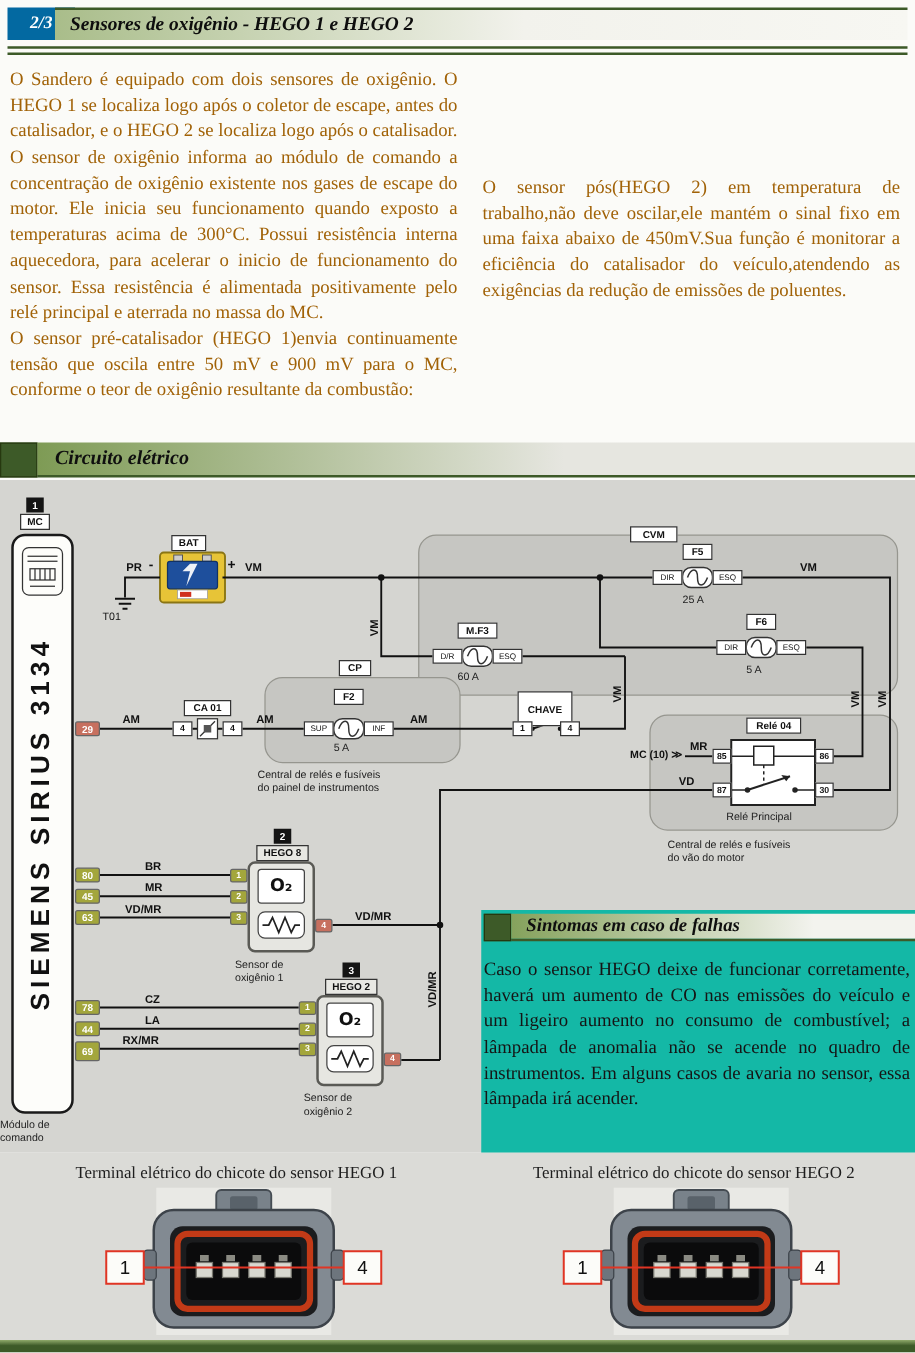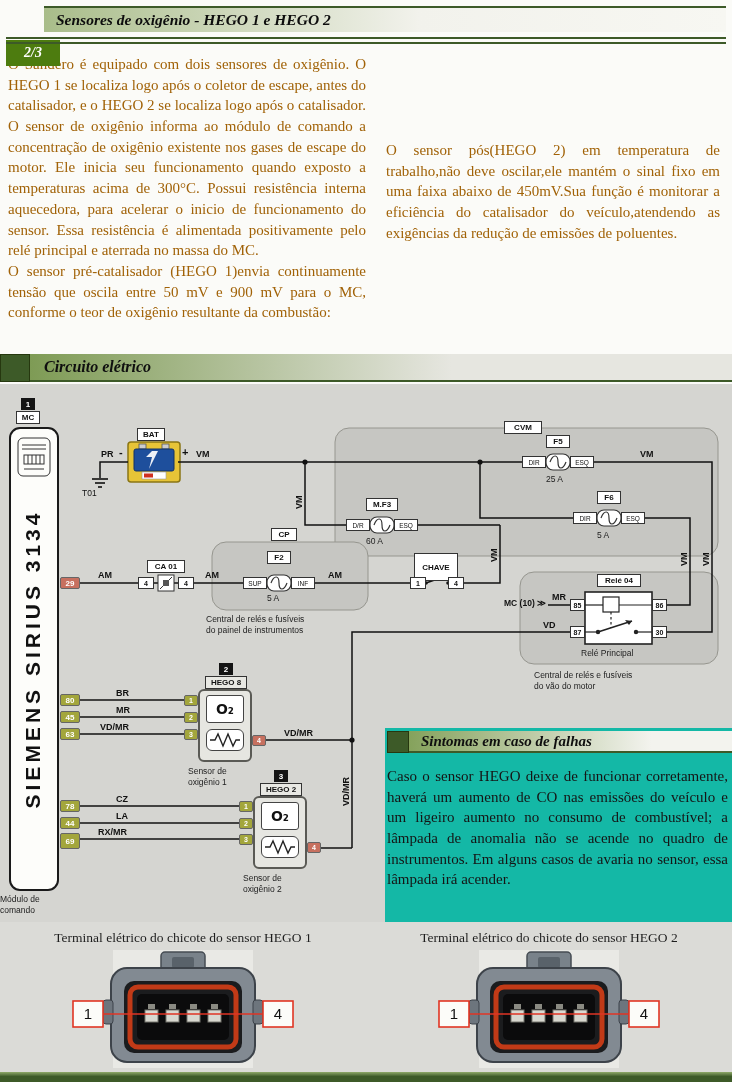--- a/index.html
+++ b/index.html
@@ -2,22 +2,22 @@
 <html><head>
 <meta charset="utf-8">
 <style>
   * { margin:0; padding:0; box-sizing:border-box; }
   html,body { width:732px; }
   body { font-family:"Liberation Serif", serif; background:#fff; }
   .page { position:relative; width:732px; height:1082px; background:#fbfbf8; overflow:hidden; }
 
   
   .header { position:relative; height:46px; }
-  .badge { position:absolute; left:6px; top:6px; width:54px; height:26px; background:#4d7c0f; color:#fff;
-           display:flex; align-items:center; justify-content:center; font:italic bold 14px "Liberation Serif", serif;margin-top:34px; }
+  .badge { position:absolute; left:6px; top:6px; width:54px; height:26px; background:#0369a1; color:#fff;
+           display:flex; align-items:center; justify-content:center; font:italic bold 14px "Liberation Serif", serif; }
   .title-strip { position:absolute; left:44px; top:6px; width:682px; height:26px;
            border-top:2px solid #3d5a28; background:linear-gradient(to right,#a9bd8a,#f2f2ec 55%,#f7f7f2);
            display:flex; align-items:center; padding-left:12px; }
   .title-strip h1 { font:italic bold 15.5px "Liberation Serif", serif; color:#0d0d0d; }
   .rule { position:absolute; left:6px; width:720px; height:2px; background:#3d5a28; }
 
   
   .intro { display:flex; height:306px; padding:8px 6px 0 8px; }
   .intro .col { text-align:justify; font-size:15px; line-height:1.38; color:#a16207; }
   .col-left  { width:372px; padding-right:14px; }
@@ -60,21 +60,21 @@
   .sintomas { position:absolute; left:385px; top:344px; width:347px; height:194px; background:#14b8a6; font-family:"Liberation Serif", serif; }
   .s-bar { position:relative; height:28px; }
   .s-sq { position:absolute; left:2px; top:3px; width:22px; height:22px; background:#3d5a28; border:1px solid #26380f; }
   .s-grad { position:absolute; left:24px; top:3px; right:0; height:22px;
            background:linear-gradient(to right,#85a25c,#f3f3ee 75%); border-bottom:2px solid #3d5a28; }
   .s-title { position:absolute; left:36px; top:5px; font:italic bold 15px "Liberation Serif", serif; color:#0f0f0f; }
   .s-body { margin:10px 4px 0 2px; font-size:15px; line-height:1.38; text-align:justify; color:#151515; }
 
   
   .terminals { height:150px; background:#dbdbd7; display:flex; font-family:"Liberation Serif", serif; }
-  .tblock { position:relative; width:366px; height:150px; }
+  .tblock { position:relative; width:366px; height:150px;margin-left:12px; }
   .tcaption { position:absolute; top:8px; left:0; width:100%; text-align:center; font-size:13.5px; color:#1e1e1e; }
   .tsvg { position:absolute; left:33px; top:28px; }
 
   .bottom-bar { height:10px; background:linear-gradient(to bottom,#8fa96a,#3d5a28 45%); }
 </style>
 </head>
 <body>
 
 <div class="page">
 

